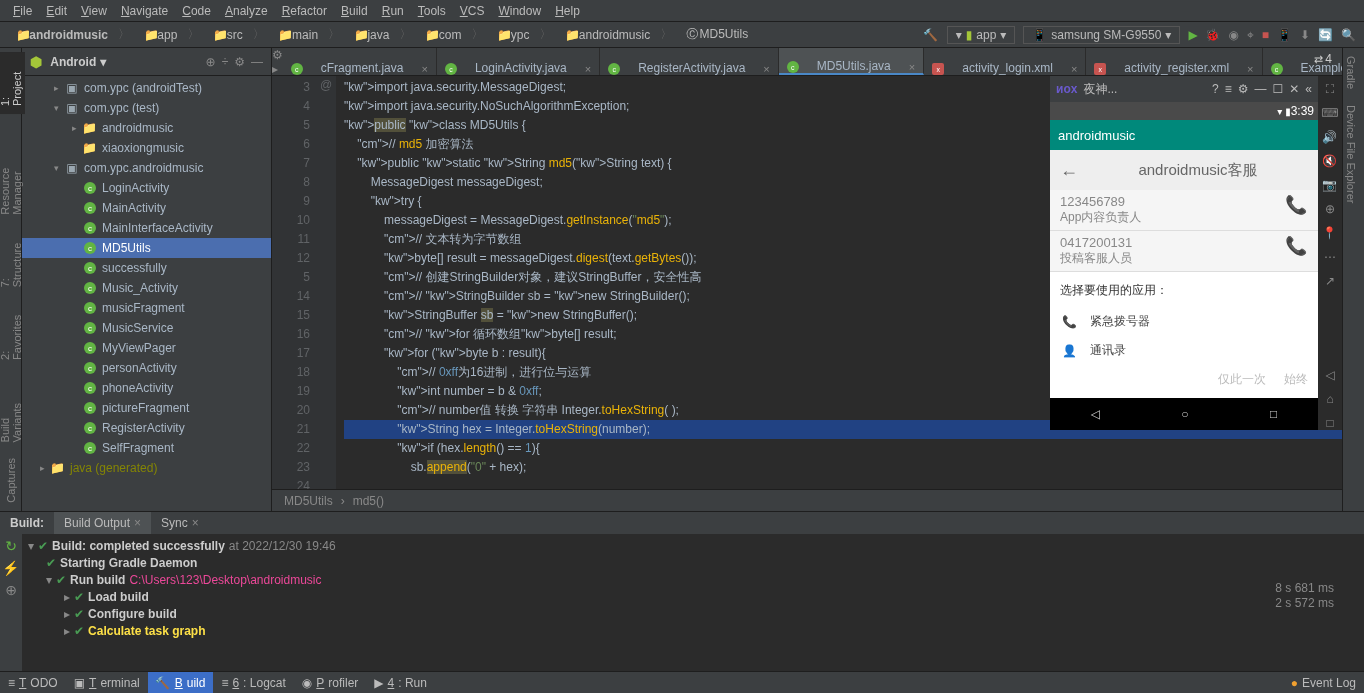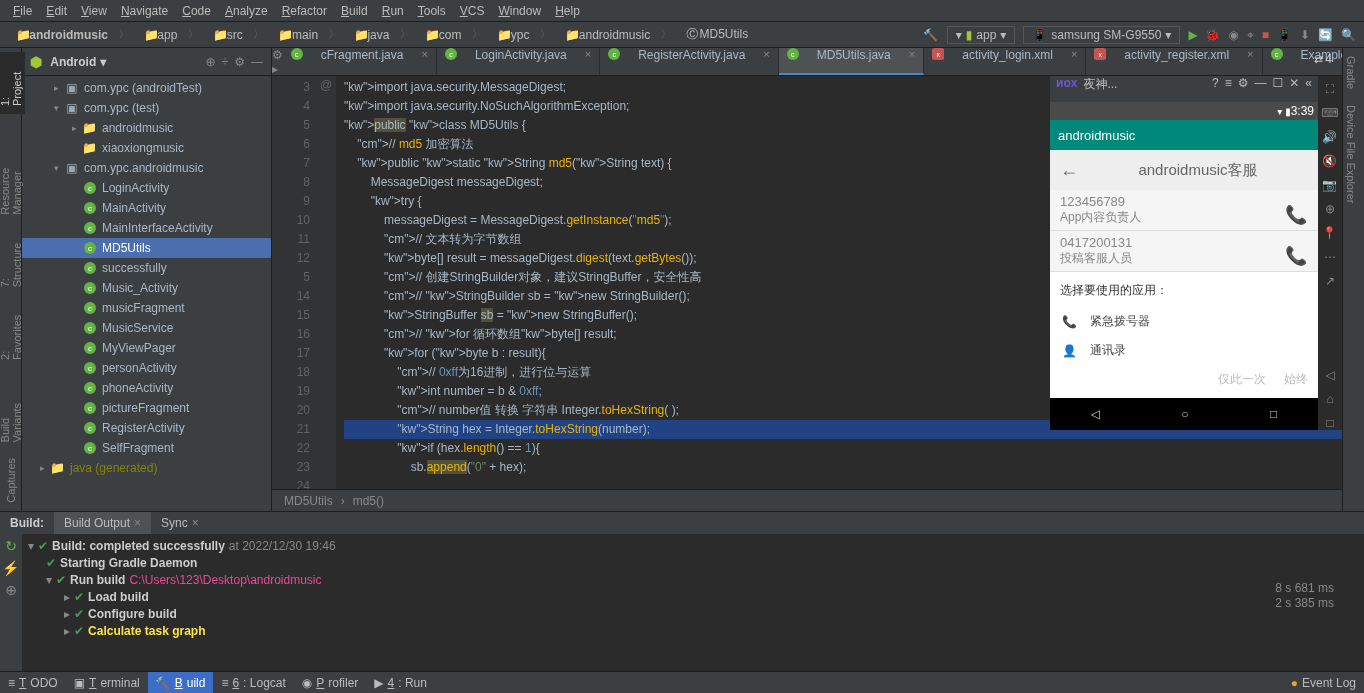--- a/index.html
+++ b/index.html
@@ -30,21 +30,21 @@
 .tree-item.l2{padding-left:50px}
 .tree-item.selected{background:#4b6eaf;color:#fff}
 .tree-item .chevron{width:10px;color:#888;font-size:9px}
 .tree-item .ficon{width:16px;margin-right:4px;display:inline-flex;justify-content:center}
 .circ{width:12px;height:12px;border-radius:50%;background:#4a8a3f;color:#fff;font-size:8px;display:flex;align-items:center;justify-content:center}
 .circ.c{background:#62b543}
 .folder{color:#9aa7b0}
 .editor{flex:1;display:flex;flex-direction:column;background:#2b2b2b;min-width:0}
 .tabs{height:28px;background:#3c3f41;display:flex;align-items:stretch;border-bottom:1px solid #1e1e1e;overflow:hidden}
 .tabs .gear{width:24px;display:flex;align-items:center;justify-content:center;color:#888}
-.tab-item{display:flex;align-items:flex-start;padding:0 8px;border-right:1px solid #2b2b2b;gap:18px;cursor:pointer;white-space:nowrap}
+.tab-item{display:flex;align-items:flex-end;padding:0 8px;border-right:1px solid #2b2b2b;gap:18px;cursor:pointer;white-space:nowrap}
 .tab-item.active{background:#4e5254;border-bottom:2px solid #4a88c7}
 .tab-item .close{color:#888;font-size:11px}
 .tab-item .ico{width:12px;height:12px;border-radius:50%;background:#62b543;display:inline-flex;align-items:center;justify-content:center;font-size:7px;color:#fff}
 .tab-item .ico.xml{background:#c75450;border-radius:2px}
 .editor-body{flex:1;display:flex;overflow:hidden}
 .gutter{width:44px;background:#313335;color:#606366;text-align:right;padding:2px 6px 0 0;font-family:Consolas,monospace;line-height:19px;font-size:12px}
 .gutter-extra{width:20px;background:#313335;color:#606366;font-family:Consolas,monospace;line-height:19px;font-size:12px;text-align:center}
 .code{flex:1;font-family:Consolas,monospace;line-height:19px;font-size:13px;padding:2px 0 0 8px;white-space:pre;overflow:hidden}
 .code .str{color:#6a8759}
 .code .fn{color:#eab308}
@@ -62,28 +62,28 @@
 .bp-tree{flex:1;padding:4px 6px;font-size:12px;line-height:17px;position:relative}
 .bp-tree .row{display:flex;align-items:center;gap:4px}
 .bp-tree .check{color:#499c54}
 .bp-tree .l1{padding-left:18px}
 .bp-tree .l2{padding-left:36px}
 .status-tabs{height:22px;background:#3c3f41;display:flex;align-items:center;border-top:1px solid #1e1e1e}
 .st-tab{padding:0 8px;display:flex;align-items:center;gap:4px;color:#bbb;height:100%}
 .st-tab.active{background:#3c6ec7;color:#fff}
 .emulator{position:absolute;right:22px;top:76px;width:292px;background:#2b2b2b;display:flex}
 .emu-content{width:268px;background:#f0f0f0;display:flex;flex-direction:column}
-.emu-title{height:26px;background:#3c3f41;display:flex;align-items:flex-start;padding:0 6px;color:#bbb;gap:6px}
+.emu-title{height:26px;background:#3c3f41;display:flex;align-items:center;padding:0 6px;color:#bbb;gap:6px}
 .emu-status{height:18px;background:#4a4a4a;display:flex;justify-content:flex-end;align-items:center;padding:0 4px;color:#fff;font-size:10px}
 .emu-appbar{height:30px;background:#00897b;color:#fff;display:flex;align-items:center;padding:0 8px;font-size:13px}
 .emu-header{height:40px;background:#eee;display:flex;align-items:center;padding:0 10px;gap:10px}
 .emu-header .back{font-size:18px;color:#666}
 .emu-header .title{flex:1;text-align:center;color:#666;font-size:15px}
 .emu-list{background:#f5f5f5}
-.emu-item{display:flex;align-items:flex-end;padding:4px 10px;border-bottom:1px solid #ddd}
+.emu-item{display:flex;align-items:flex-start;padding:4px 10px;border-bottom:1px solid #ddd}
 .emu-item .info{flex:1}
 .emu-item .num{color:#888;font-size:13px}
 .emu-item .lbl{color:#888;font-size:12px}
 .emu-item .call{font-size:18px;color:#888}
 .emu-space{flex:1;background:#f5f5f5}
 .emu-sheet{background:#fff;padding:10px}
 .emu-sheet .stitle{color:#333;font-size:12px;margin-bottom:8px}
 .emu-sheet .sopt{display:flex;align-items:center;gap:10px;padding:6px 0}
 .emu-sheet .sopt .sico{width:20px;text-align:center}
 .emu-nav{height:32px;background:#000;display:flex;justify-content:space-around;align-items:center;color:#ccc;font-size:14px}
@@ -407,21 +407,21 @@
     </div>
   <div class="bp-body">
     <div class="bp-left">
       <span style="color:#62b543">↻</span>
       <span>⚡</span>
       <span>⊕</span>
     </div>
     <div class="bp-tree" id="bptree">
       <div class="times">
         <div>8 s 681 ms</div>
-        <div>2 s 385 ms</div>
+        <div>2 s 572 ms</div>
       </div>
     <div class="row l0">
           <span style="color:#888">▾</span> 
           <span class="check">✔</span> 
           <b style="color:#ccc">Build: completed successfully</b> 
           <span style="color:#888">at 2022/12/30 19:46</span>
         </div>
         <div class="row l1">
           <span class="check">✔</span> 
           <b style="color:#ccc">Starting Gradle Daemon</b>

